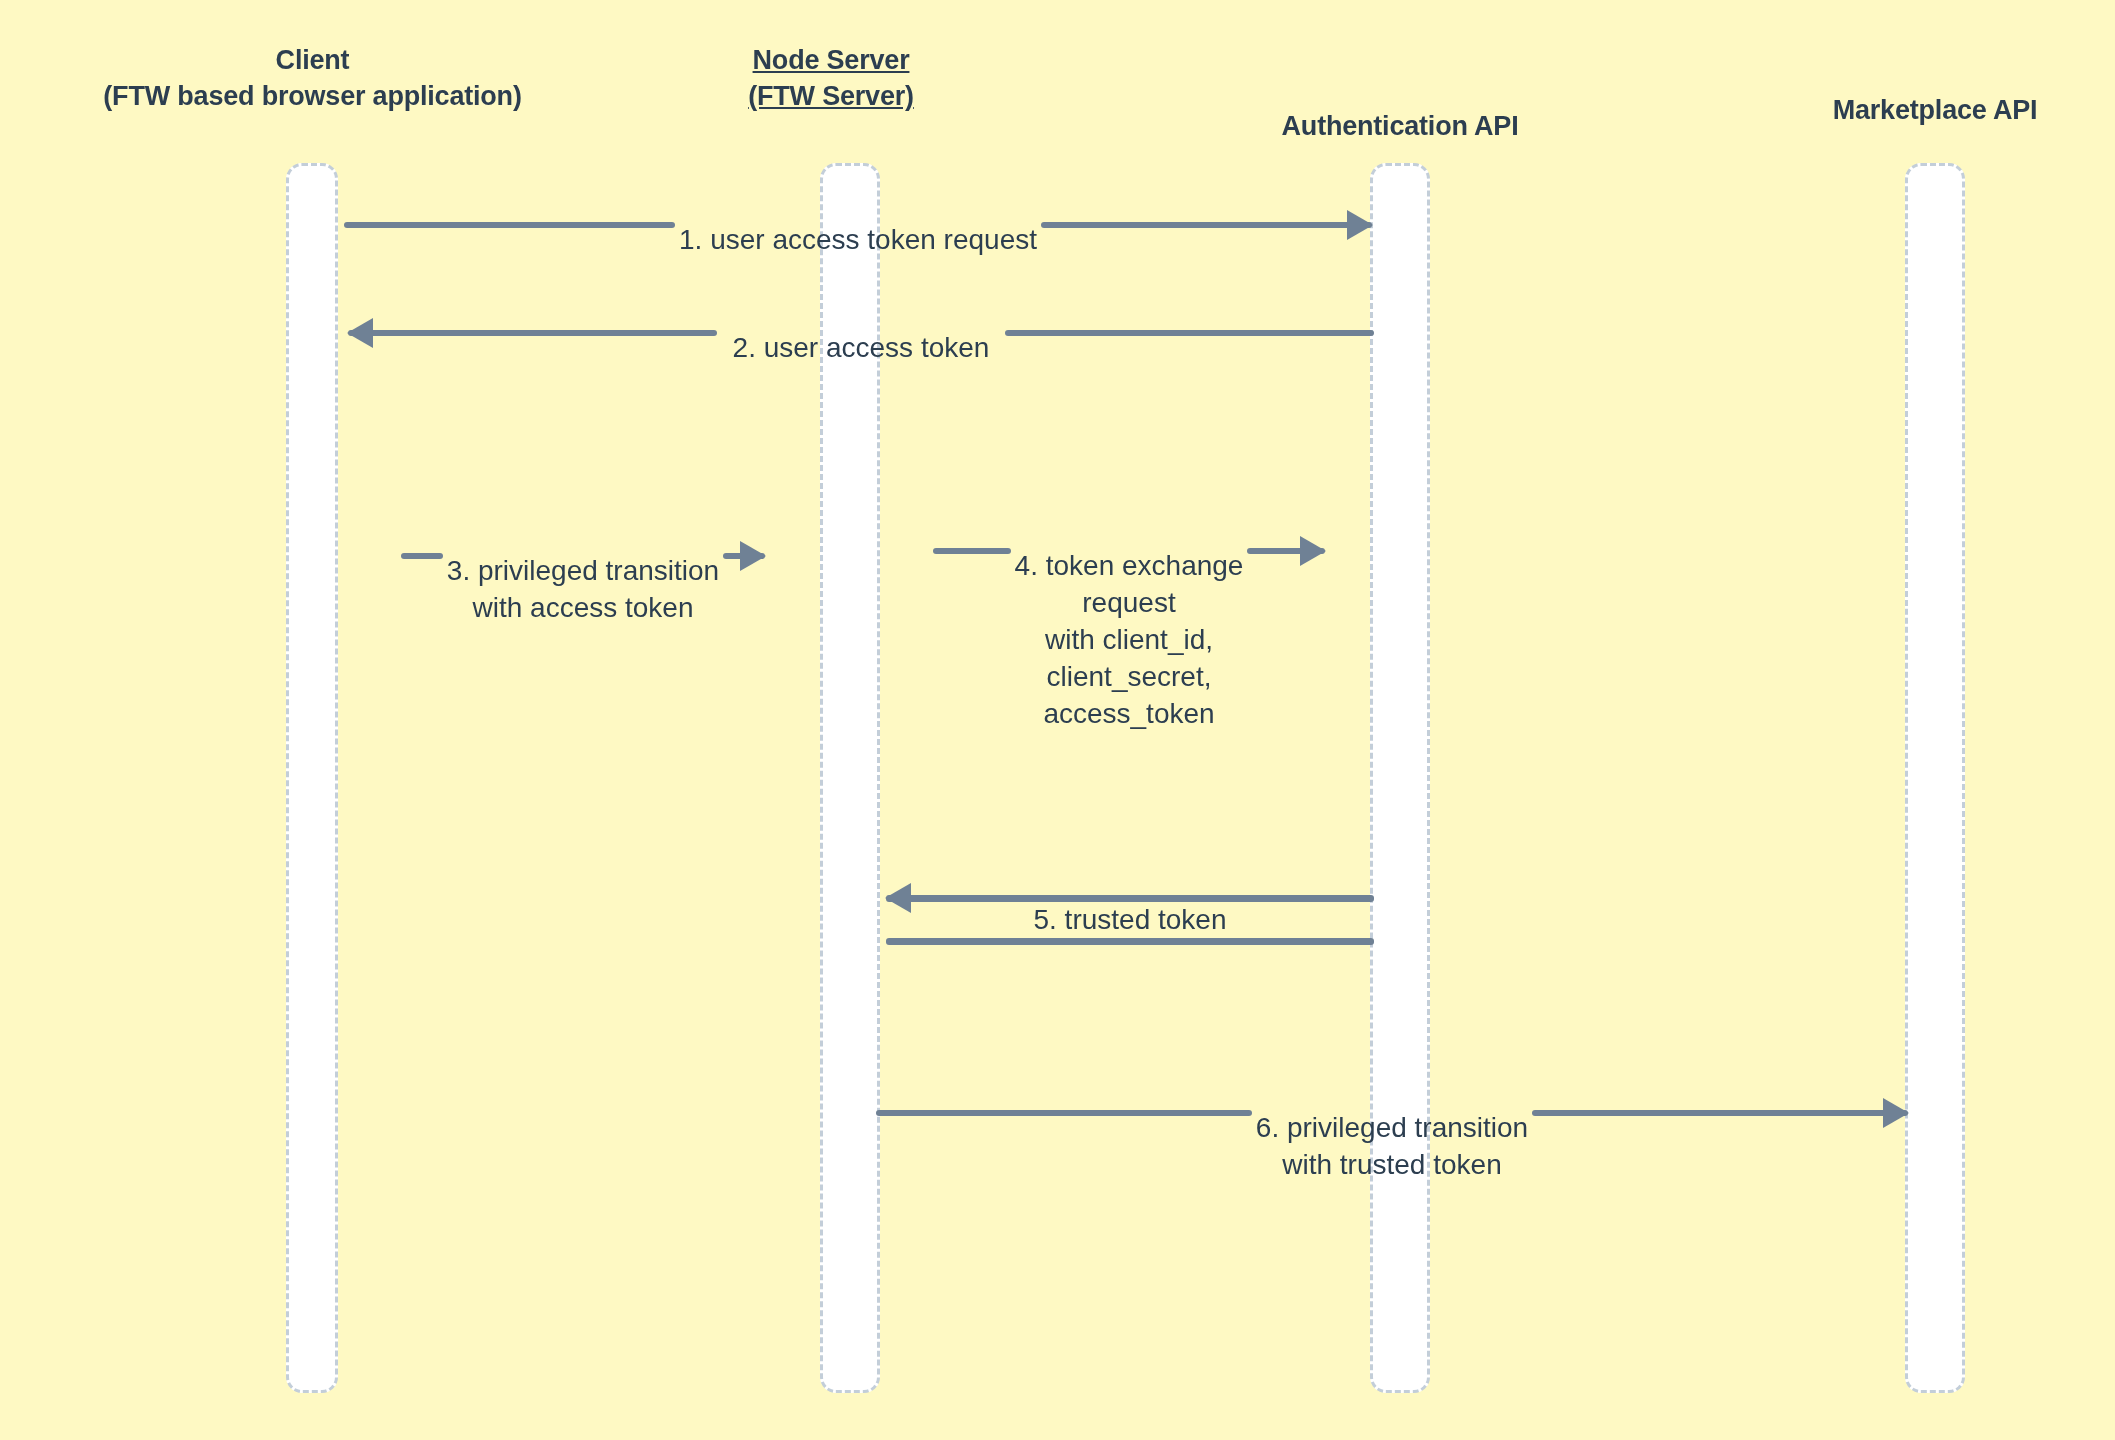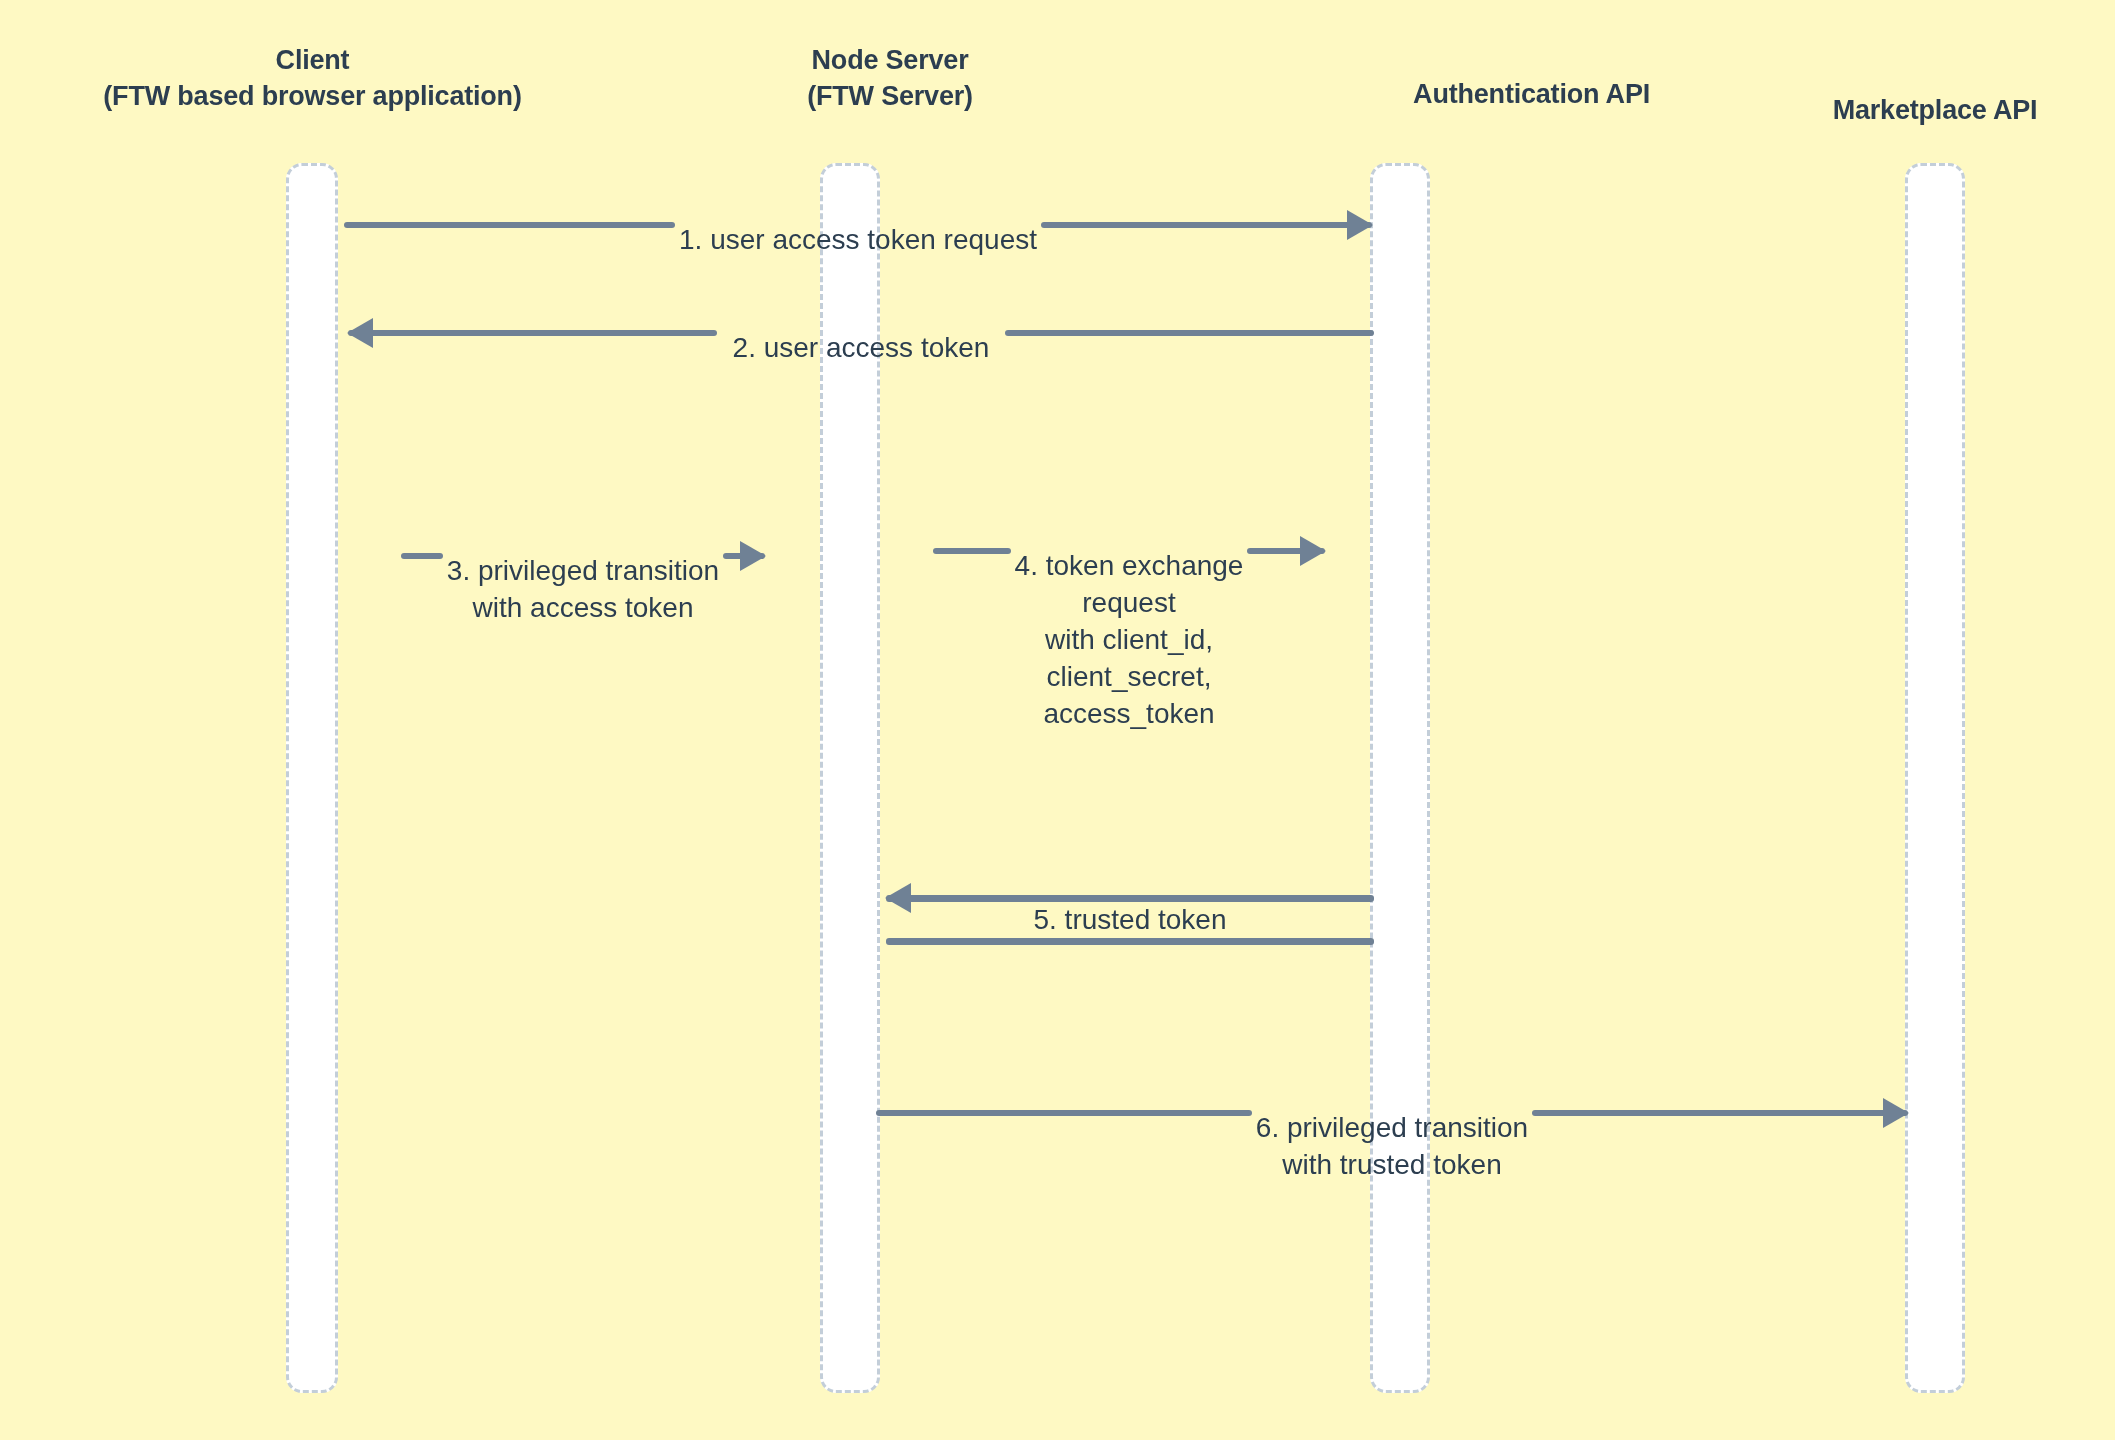--- a/index.html
+++ b/index.html
@@ -91,26 +91,26 @@
 </head>
 <body>
 
 <div id="canvas">
 
   <div class="participant-header" style="left:30px; top:42px; width:565px;">
     <span class="hdr-line">Client</span>
     <span class="hdr-line">(FTW based browser application)</span>
   </div>
 
-  <div class="participant-header" style="left:640px; top:42px; width:500px;">
+  <div class="participant-header" style="left:581px; top:42px; width:500px;text-decoration:underline;">
     <span class="hdr-line">Node Server</span>
     <span class="hdr-line">(FTW Server)</span>
   </div>
 
-  <div class="participant-header" style="left:1150px; top:76px; width:500px;text-align:right;">
+  <div class="participant-header" style="left:1150px; top:108px; width:500px;">
     <span class="hdr-line">Authentication API</span>
   </div>
 
   <div class="participant-header" style="left:1685px; top:92px; width:500px;">
     <span class="hdr-line">Marketplace API</span>
   </div>
 
   <div class="lifeline" style="left:286px; top:163px; width:52px; height:1230px;"></div>
   <div class="lifeline" style="left:820px; top:163px; width:60px; height:1230px;"></div>
   <div class="lifeline" style="left:1370px; top:163px; width:60px; height:1230px;"></div>

